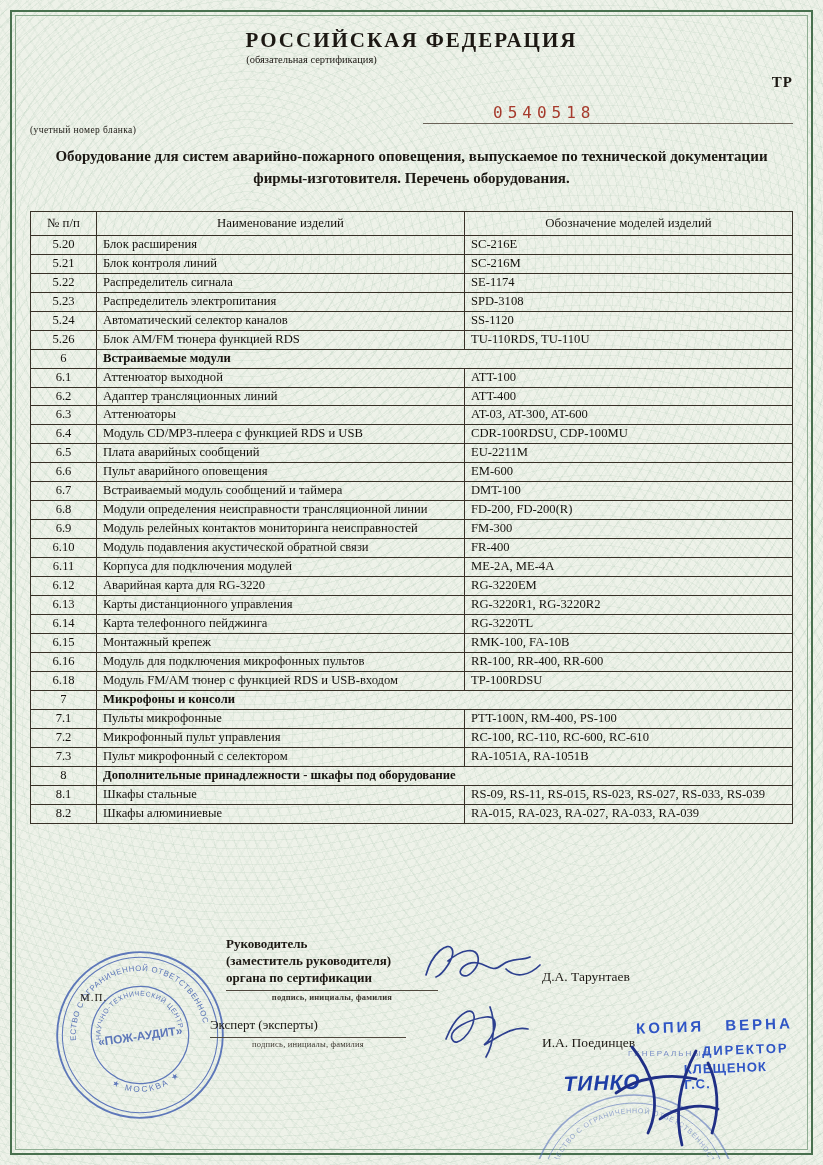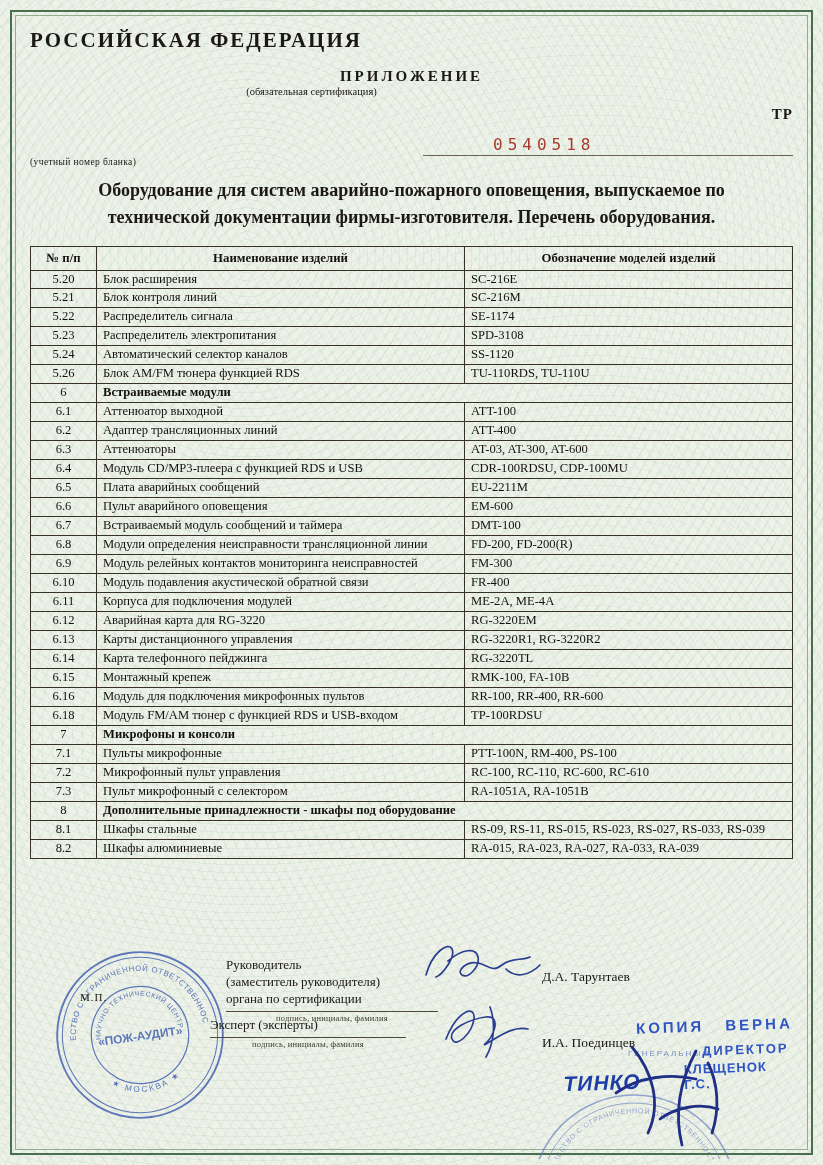--- a/index.html
+++ b/index.html
@@ -11,40 +11,40 @@
       repeating-radial-gradient(circle at 30% 22%, rgba(158,190,166,.16) 0 1px, transparent 1px 8px),
       repeating-radial-gradient(circle at 72% 64%, rgba(158,190,166,.13) 0 1px, transparent 1px 10px),
       repeating-linear-gradient(58deg, rgba(150,185,160,.08) 0 2px, transparent 2px 9px),
       repeating-linear-gradient(-58deg, rgba(150,185,160,.08) 0 2px, transparent 2px 9px);
   }
   .frame { position:absolute; inset:10px; border:2px solid #48704e; pointer-events:none; }
   .frame::after { content:""; position:absolute; inset:3px; border:1px solid #8fae92; }
   .content { position:absolute; top:16px; left:30px; right:30px; bottom:6px; }
 
   
-  .country { font-size:21px; font-weight:bold; letter-spacing:2px; margin:12px 0 0; }
+  .country { text-align:center; font-size:21px; font-weight:bold; letter-spacing:2px; margin:12px 0 0; }
   .appendix { text-align:center; font-size:15px; font-weight:bold; letter-spacing:3px; margin-top:15px; }
   .cert-line { text-align:center; margin-top:7px; white-space:nowrap; }
   .cert-title { font-size:18.5px; font-weight:bold; letter-spacing:.5px; }
   .num-sign { font-size:18px; font-weight:bold; margin-left:8px; }
   .cert-num { display:inline-block; width:305px; border-bottom:1px solid #6a6257;
               font-size:15px; letter-spacing:.6px; text-align:left; padding:0 0 2px 8px;
               position:relative; top:-5px; vertical-align:baseline; color:#2a241d; }
   .cert-note { text-align:center; font-size:10.5px; margin-top:1px; transform:translateX(-100px); }
   .tr-line { display:flex; align-items:flex-end; gap:12px; margin:9px 0 0 calc(50% - 5px);flex-direction:column; }
   .tr-label { font-size:15px; font-weight:bold; letter-spacing:1px; }
   .tr-num { width:300px; border-bottom:1px solid #6a6257; text-align:left; padding:0 0 1px 70px;
             font-family:"DejaVu Sans Mono", monospace; font-size:16px; letter-spacing:5px; color:#a63a2c; }
   .tr-note { font-size:9.5px; margin:1px 28px 0 auto; letter-spacing:.4px; }
-  .desc { width:96%; margin:10px auto 16px; text-align:center; font-weight:bold; font-size:18px; line-height:1.48; }
+  .desc { width:96%; margin:10px auto 22px; text-align:center; font-weight:bold; font-size:15px; line-height:1.48; }
 
   
   table.equip { width:100%; border-collapse:collapse; table-layout:fixed; font-size:12.6px; color:#15120e; }
   .equip th, .equip td { border:1px solid #383127; padding:1px 6px; line-height:1.27; vertical-align:middle; overflow:hidden; }
-  .equip th { font-weight:bold; text-align:center; padding:3px 4px; font-size:12.8px; }
+  .equip th { font-weight:normal; text-align:center; padding:3px 4px; font-size:12.8px; }
   .equip td.c-num { text-align:center; padding:1px 2px; }
   .equip tr.section td.c-name { font-weight:bold; }
   col.w-num { width:66px; } col.w-name { width:368px; } col.w-models { width:auto; }
 
   
   .footer { position:absolute; left:0; right:0; bottom:0; height:228px; }
   .abs { position:absolute; }
   .mp { left:50px; top:60px; font-size:11px; letter-spacing:1px;text-align:center; }
   .role-block { font-size:13px; line-height:1.3; }
   .sig-line { border-bottom:1px solid #4f483e; margin-top:3px; }
@@ -59,21 +59,20 @@
   svg text { font-family:"Liberation Sans", sans-serif; }
 </style>
 </head>
 <body>
 
 <div class="page">
   <div class="frame"></div>
   <div class="content">
 
     <div class="country">РОССИЙСКАЯ ФЕДЕРАЦИЯ</div>
-    <div class="appendix">ПРИЛОЖЕНИЕ</div>
 
     <div class="cert-note">(обязательная сертификация)</div>
 
     <div class="tr-line">
       <span class="tr-label">ТР</span>
       <span class="tr-num">0540518</span>
     </div>
     <div class="tr-note">(учетный номер бланка)</div>
 
     <p class="desc">Оборудование для систем аварийно-пожарного оповещения, выпускаемое по технической документации фирмы-изготовителя. Перечень оборудования.</p>
@@ -267,21 +266,21 @@
           <textPath href="#arcInner" startOffset="50%" text-anchor="middle">НАУЧНО-ТЕХНИЧЕСКИЙ ЦЕНТР</textPath>
         </text>
         <text fill="#4a67b4" font-size="8" letter-spacing="2">
           <textPath href="#arcBottom" startOffset="50%" text-anchor="middle">★ МОСКВА ★</textPath>
         </text>
         <text x="85" y="90" text-anchor="middle" font-size="11.5" font-weight="bold" fill="#4a67b4">«ПОЖ-АУДИТ»</text>
       </svg>
 
       <div class="abs mp">М.П.</div>
 
-      <div class="abs role-block" style="left:196px; top:26px; width:212px;">
+      <div class="abs role-block" style="left:196px; top:5px; width:212px;font-weight:bold;">
         <div>Руководитель</div>
         <div>(заместитель руководителя)</div>
         <div>органа по сертификации</div>
         <div class="sig-line"></div>
         <div class="sig-caption">подпись, инициалы, фамилия</div>
       </div>
 
       <svg class="abs" style="left:388px; top:4px; width:150px; height:58px;" viewBox="0 0 150 58">
         <path d="M8 40 C14 18 30 6 34 14 C38 22 24 40 18 42 M30 26 C44 14 58 12 60 22 C62 32 50 44 44 40 C38 36 48 26 60 28 C70 30 74 38 84 30 C94 22 104 26 112 22 M88 34 C98 44 112 40 122 30" fill="none" stroke="#2c3f8f" stroke-width="1.7" stroke-linecap="round"></path>
       </svg>

